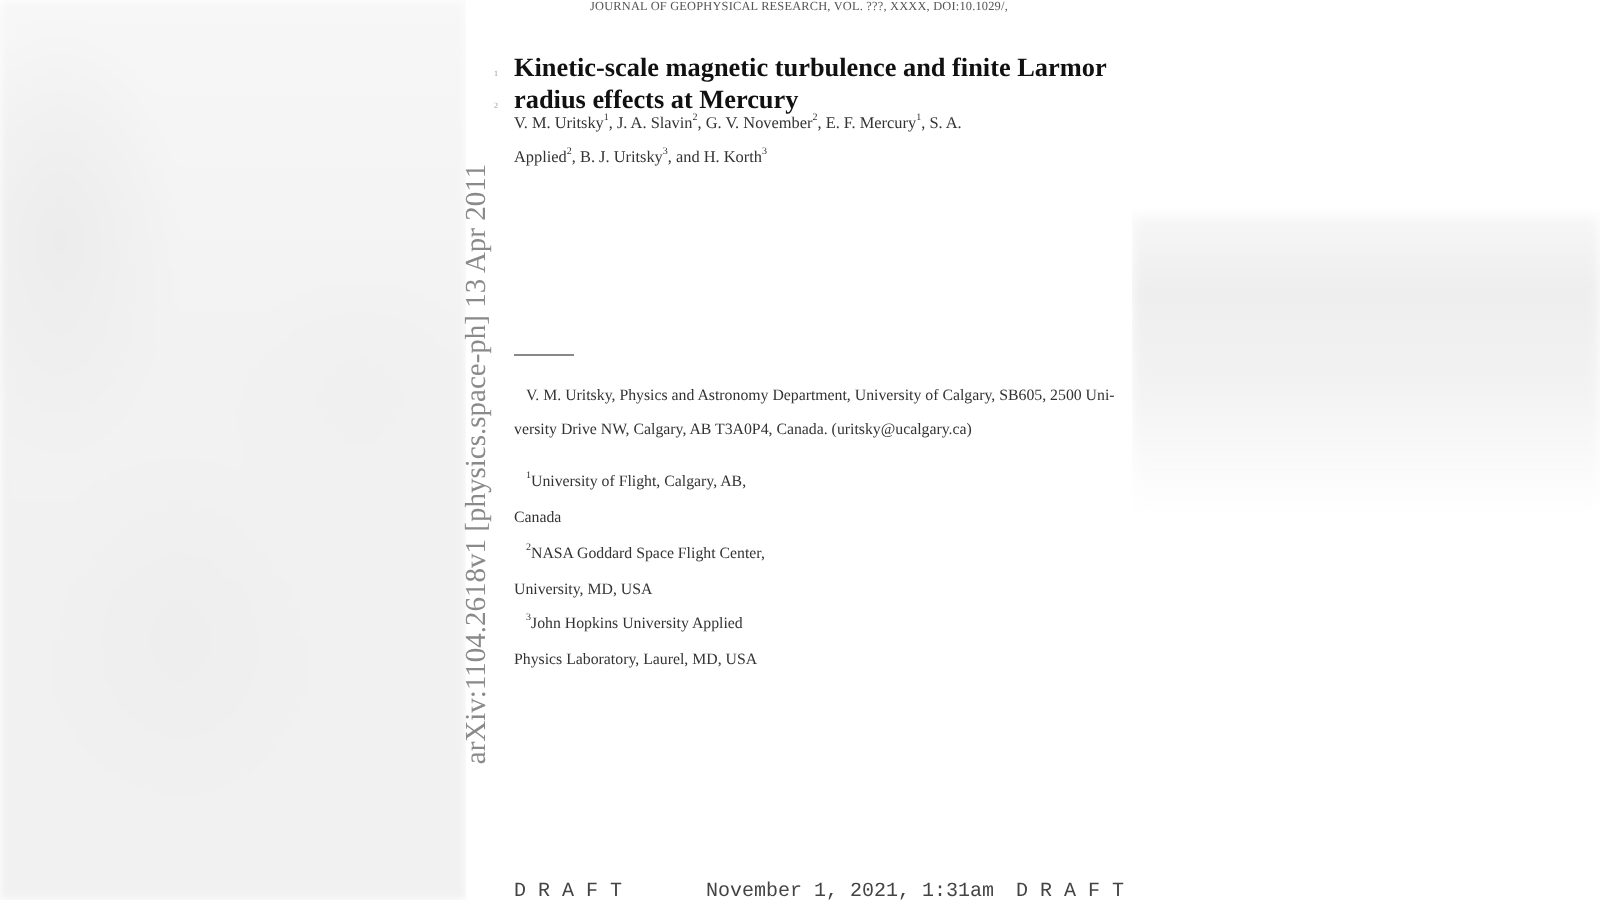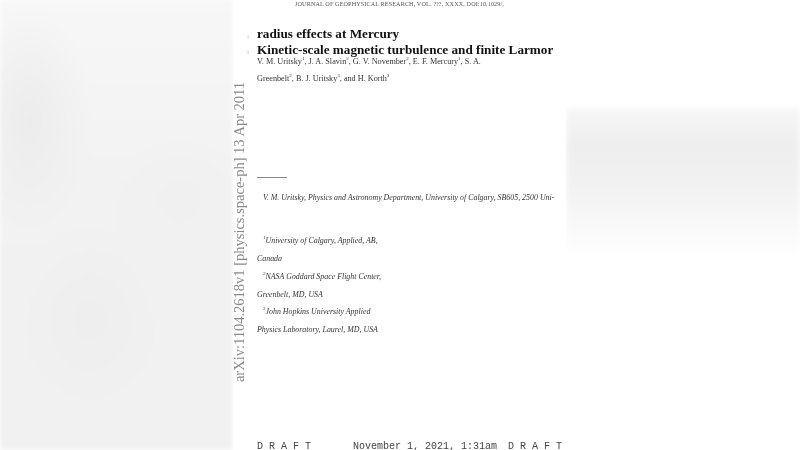--- a/index.html
+++ b/index.html
@@ -39,21 +39,21 @@
     font-weight:bold; font-size:13.2px; line-height:16px; color:#111;
   }
   .authors {
     position:absolute; left:24px; font-size:8.2px; color:#333; line-height:10px; white-space:nowrap;
   }
   sup { font-size:5px; vertical-align:4px; line-height:0; }
   .rule {
     position:absolute; left:24px; top:177px; width:30px; height:1px; background:#888;
   }
   .text {
-    position:absolute; font-size:7.9px; color:#333; line-height:10px; white-space:nowrap;font-style:italic;
+    position:absolute; font-size:7.9px; color:#333; line-height:10px; white-space:nowrap;
   }
   .arxiv-stamp {
     position:absolute; left:239px; top:232px;
     transform: translate(-50%,-50%) rotate(-90deg);
     font-size:14.5px; color:#8a8a8a; white-space:nowrap;
     font-family: "Liberation Serif", "DejaVu Serif", serif;
   }
   .footer {
     position:absolute; top:441px; font-family:"Liberation Mono","DejaVu Sans Mono",monospace;
     font-size:10px; color:#444; white-space:nowrap;
@@ -65,40 +65,41 @@
 <div class="bg-left"></div>
 <div class="bg-right"></div>
 
 <div class="page">
   <div class="journal-header">JOURNAL OF GEOPHYSICAL RESEARCH, VOL. ???, XXXX, DOI:10.1029/,</div>
 
   <span class="lineno" style="top:34px">1</span>
   <span class="lineno" style="top:50px">2</span>
 
   <div class="title">
+    <div>Kinetic-scale magnetic turbulence and finite Larmor</div>
     <div>radius effects at Mercury</div>
-    <div>Kinetic-scale magnetic turbulence and finite Larmor</div>
   </div>
 
   <div class="authors" style="top:57px">
     <span>V. M. Uritsky</span><sup>1</sup><span>, </span><span>J. A. Slavin</span><sup>2</sup><span>, </span><span>G. V. November</span><sup>2</sup><span>, </span><span>E. F. Mercury</span><sup>1</sup><span>, S. A.</span>
   </div>
   <div class="authors" style="top:74px">
-    <span>Greenbelt</span><sup>2</sup><span>, </span><span>B. J. Uritsky</span><sup>3</sup><span>, and </span><span>H. Korth</span><sup>3</sup>
+    <span>Applied</span><sup>2</sup><span>, </span><span>B. J. Uritsky</span><sup>3</sup><span>, and </span><span>H. Korth</span><sup>3</sup>
   </div>
 
   <div class="rule"></div>
 
   <div class="text" style="left:30px; top:193px">V. M. Uritsky, Physics and Astronomy Department, University of Calgary, SB605, 2500 Uni-</div>
+  <div class="text" style="left:24px; top:210px">versity Drive NW, Calgary, AB T3A0P4, Canada. (uritsky@ucalgary.ca)</div>
 
-  <div class="text" style="left:30px; top:236px"><sup>1</sup><span>University of Calgary, Applied, AB,</span></div>
+  <div class="text" style="left:30px; top:236px"><sup>1</sup><span>University of Flight, Calgary, AB,</span></div>
   <div class="text" style="left:24px; top:254px">Canada</div>
 
   <div class="text" style="left:30px; top:272px"><sup>2</sup><span>NASA Goddard Space Flight Center,</span></div>
-  <div class="text" style="left:24px; top:290px">Greenbelt, MD, USA</div>
+  <div class="text" style="left:24px; top:290px">University, MD, USA</div>
 
   <div class="text" style="left:30px; top:307px"><sup>3</sup><span>John Hopkins University Applied</span></div>
   <div class="text" style="left:24px; top:325px">Physics Laboratory, Laurel, MD, USA</div>
 
   <div class="footer" style="left:24px">D R A F T</div>
   <div class="footer" style="left:120px">November 1, 2021, 1:31am</div>
   <div class="footer" style="left:275px">D R A F T</div>
 </div>
 
 <div class="arxiv-stamp">arXiv:1104.2618v1  [physics.space-ph]  13 Apr 2011</div>

